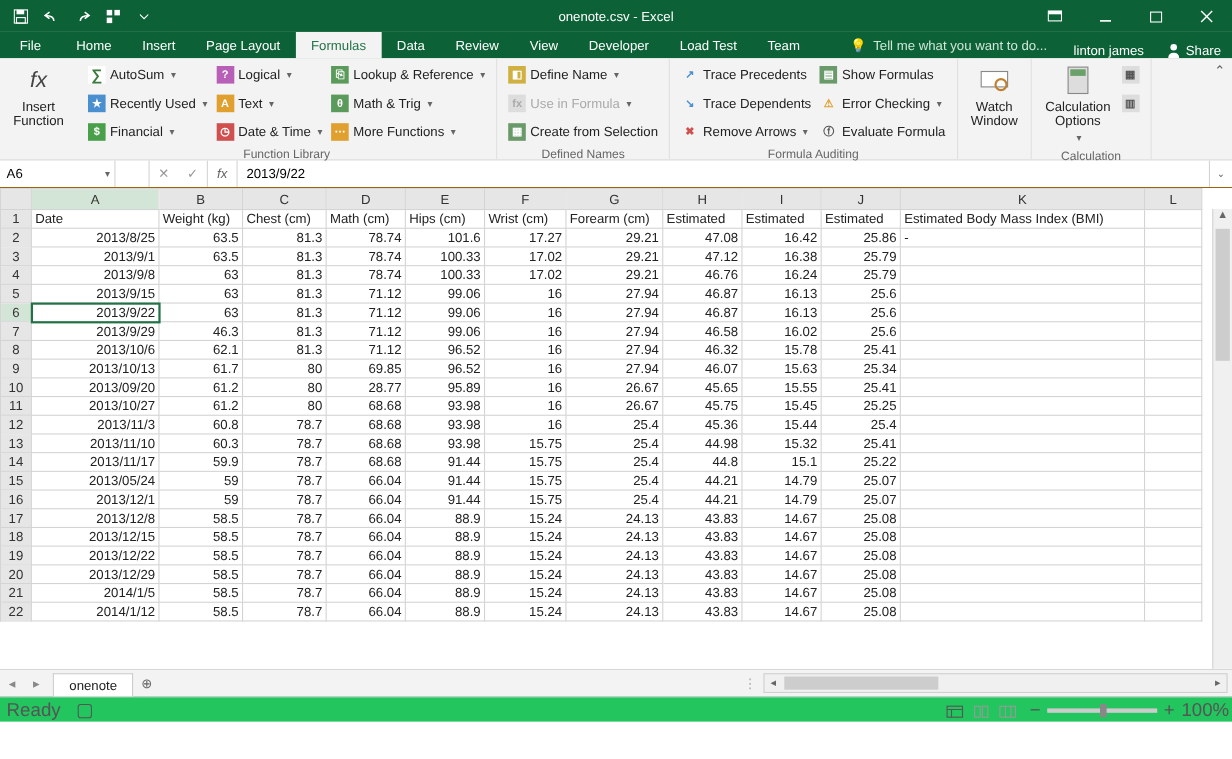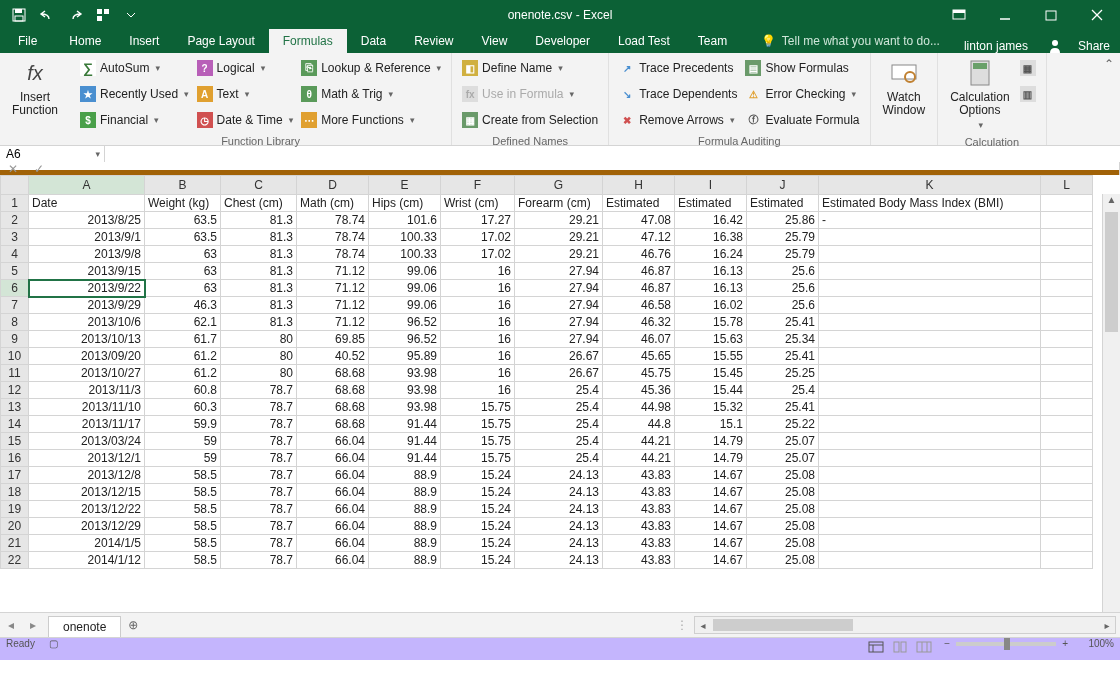--- a/index.html
+++ b/index.html
@@ -10,32 +10,32 @@
 .titlebar .wctrl{margin-left:auto;display:flex;}
 .titlebar .wctrl .wb{width:46px;height:29px;display:flex;align-items:center;justify-content:center;}
 svg{display:block;}
 .ribbon-tabs{height:24px;background:#0c6136;display:flex;align-items:flex-end;color:#fff;font-size:12px;}
 .ribbon-tabs .tab{padding:5px 14px 5px;cursor:pointer;}
 .ribbon-tabs .tab.file{padding-left:18px;padding-right:18px;}
 .ribbon-tabs .tab.active{background:#f3f3f3;color:#217346;}
 .ribbon-tabs .spacer{flex:1;}
 .ribbon-tabs .tell{display:flex;align-items:center;gap:6px;color:#cfe6d9;}
 .ribbon-tabs .user{padding:0 10px;}
-.ribbon-tabs .share{display:flex;align-items:center;gap:16px;padding:0 10px;}
+.ribbon-tabs .share{display:flex;align-items:center;gap:4px;padding:0 10px;}
 .ribbon-body{background:#f3f3f3;border-bottom:1px solid #d4d4d4;height:92px;display:flex;}
 .rgroup{border-right:1px solid #e0e0e0;display:flex;flex-direction:column;padding:2px 6px 0;}
 .rgroup .top{flex:1;display:flex;align-items:flex-start;}
 .rgroup .label{text-align:center;font-size:11px;color:#666;padding:2px 0 3px;}
 .bigbtn{display:flex;flex-direction:column;align-items:center;justify-content:flex-start;padding:2px 6px;text-align:center;line-height:13px;gap:2px;}
 .bigbtn .ic{width:32px;height:32px;display:flex;align-items:center;justify-content:center;}
 .smallbtn{display:flex;align-items:center;gap:4px;padding:2px 4px;white-space:nowrap;font-size:12px;height:22px;}
 .smallbtn .sq{width:16px;height:16px;display:flex;align-items:center;justify-content:center;font-size:10px;color:#fff;font-weight:bold;}
 .col3{display:flex;flex-direction:column;}
 .dd{font-size:9px;color:#666;margin-left:2px;}
-.namebox-row{height:24px;border-bottom:5px solid #a16207;display:flex;align-items:stretch;background:#fff;flex-direction:column;}
+.namebox-row{height:24px;border-bottom:1px solid #a16207;display:flex;align-items:stretch;background:#fff;}
 .namebox{width:96px;border-right:1px solid #d4d4d4;display:flex;align-items:center;padding:0 4px;position:relative;}
 .namebox input{border:none;width:100%;font-size:12px;outline:none;}
 .namebox .ddarr{position:absolute;right:4px;color:#666;font-size:9px;}
 .fx-sep{width:30px;border-right:1px solid #d4d4d4;}
 .fx-btns{display:flex;align-items:center;border-right:1px solid #d4d4d4;}
 .fx-btns span{width:26px;text-align:center;color:#999;}
 .fx-label{width:26px;display:flex;align-items:center;justify-content:center;font-style:italic;color:#666;border-right:1px solid #d4d4d4;}
 .fx-input{flex:1;display:flex;align-items:center;padding:0 6px;}
 .fx-input input{border:none;width:100%;outline:none;font-size:12px;}
 .fx-exp{width:20px;display:flex;align-items:center;justify-content:center;color:#666;font-size:9px;border-left:1px solid #d4d4d4;}
@@ -51,21 +51,21 @@
 .grid .rowhdr.selrow{background:#d3e5d6;}
 .activecell{outline:2px solid #217346;outline-offset:-1px;}
 .sheetbar{height:24px;border-top:1px solid #d4d4d4;background:#f3f3f3;display:flex;align-items:center;}
 .sheetbar .navbtn{width:22px;text-align:center;color:#888;}
 .sheetbar .tab{background:#fff;border:1px solid #ccc;border-bottom:none;padding:3px 14px;margin-left:4px;font-size:12px;position:relative;top:1px;}
 .sheetbar .addtab{width:24px;text-align:center;color:#666;}
 .sheetbar .hscroll{flex:1;display:flex;align-items:center;justify-content:flex-end;padding-right:4px;}
 .hscroll-track{width:420px;height:16px;background:#f0f0f0;border:1px solid #cfcfcf;display:flex;align-items:center;}
 .hscroll-track .arr{width:16px;text-align:center;color:#666;font-size:10px;}
 .hscroll-track .thumb{width:140px;height:12px;background:#cdcdcd;margin-left:2px;}
-.statusbar{height:22px;background:#c4b5fd;border-top:1px solid #d4d4d4;display:flex;align-items:flex-start;font-size:10px;color:#555;padding:0 6px;}
+.statusbar{height:22px;background:#22c55e;border-top:1px solid #d4d4d4;display:flex;align-items:flex-end;font-size:17px;color:#555;padding:0 6px;}
 .statusbar .spacer{flex:1;}
 .statusbar .viewbtn{width:22px;height:18px;display:flex;align-items:center;justify-content:center;margin:0 1px;}
 .statusbar .zoom{display:flex;align-items:center;gap:6px;margin-left:8px;}
 .statusbar .ztrack{width:100px;height:4px;background:#ccc;position:relative;}
 .statusbar .zthumb{position:absolute;left:48px;top:-4px;width:6px;height:12px;background:#888;}
 .vscroll{position:absolute;right:0;top:19px;bottom:0;width:17px;background:#f0f0f0;border-left:1px solid #d4d4d4;}
 .vscroll .arr{height:16px;text-align:center;font-size:10px;color:#666;}
 .vscroll .thumb{width:13px;height:120px;background:#cdcdcd;margin:2px auto;}
 </style>
 </head>
@@ -511,21 +511,21 @@
           <td>15.63</td>
           <td>25.34</td>
           <td class="l"></td>
           <td></td>
         </tr>
         <tr>
           <td class="rowhdr">10</td>
           <td>2013/09/20</td>
           <td>61.2</td>
           <td>80</td>
-          <td>40.52</td>
+          <td>28.77</td>
           <td>95.89</td>
           <td>16</td>
           <td>26.67</td>
           <td>45.65</td>
           <td>15.55</td>
           <td>25.41</td>
           <td class="l"></td>
           <td></td>
         </tr>
         <tr>
@@ -583,21 +583,21 @@
           <td>15.75</td>
           <td>25.4</td>
           <td>44.8</td>
           <td>15.1</td>
           <td>25.22</td>
           <td class="l"></td>
           <td></td>
         </tr>
         <tr>
           <td class="rowhdr">15</td>
-          <td>2013/03/24</td>
+          <td>2013/05/24</td>
           <td>59</td>
           <td>78.7</td>
           <td>66.04</td>
           <td>91.44</td>
           <td>15.75</td>
           <td>25.4</td>
           <td>44.21</td>
           <td>14.79</td>
           <td>25.07</td>
           <td class="l"></td>

